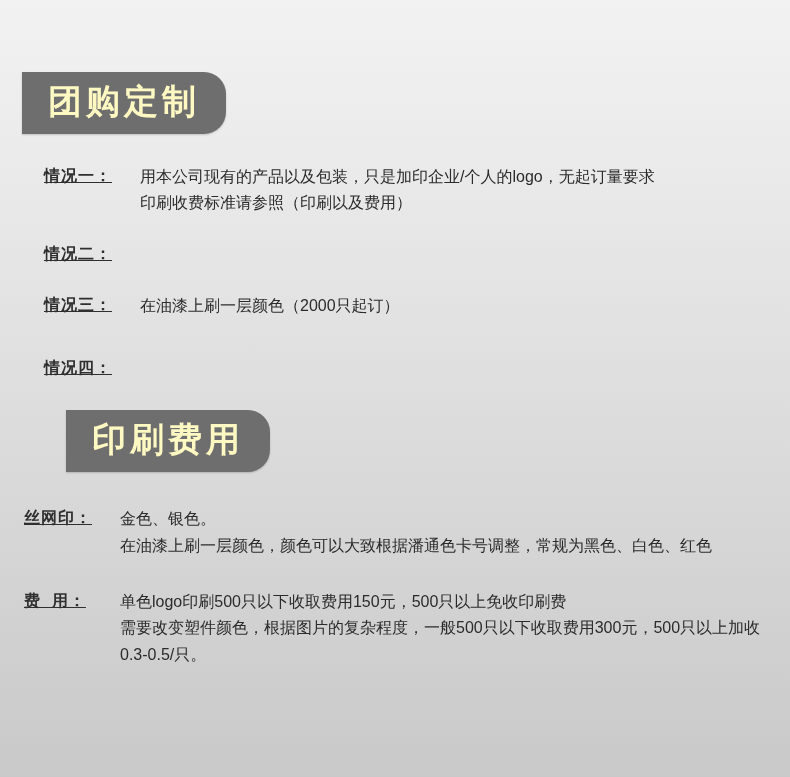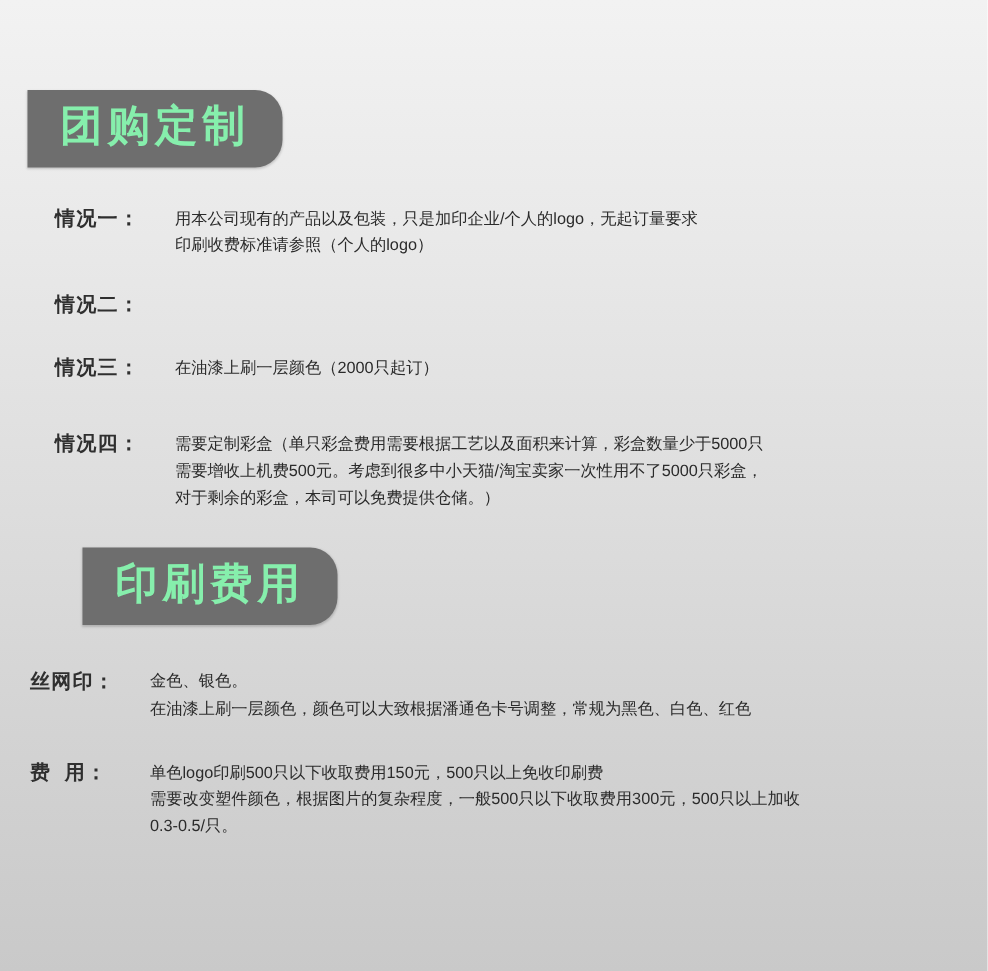--- a/index.html
+++ b/index.html
@@ -19,21 +19,21 @@
     position: relative;
     width: 790px;
     height: 777px;
     box-sizing: border-box;
   }
 
   
   .section-header {
     display: inline-block;
     background: #6e6e6e;
-    color: #86efac;
+    color: #fef9c3;
     font-size: 34px;
     font-weight: bold;
     letter-spacing: 4px;
     padding: 12px 26px 14px 26px;
     border-radius: 0 22px 22px 0;
     line-height: 1.05;
     box-shadow: 0 1px 2px rgba(0,0,0,0.18);
   }
   .header-row {
     margin-left: 22px;
@@ -53,24 +53,25 @@
   }
   .item-label {
     flex: 0 0 auto;
     width: 96px;
     font-size: 16px;
     font-weight: bold;
     color: #2f2f2f;
     line-height: 1.55;
     letter-spacing: 1px;
     white-space: pre;
+    text-decoration: underline;
   }
   .item-body {
     flex: 1 1 auto;
-    font-size: 13px;
+    font-size: 16px;
     line-height: 1.65;
     color: #2b2b2b;
     padding-right: 24px;
   }
   .item-body .line { display: block; }
 
   .spacer-lg { height: 10px; }
 
   .items-print {
     margin-top: 34px;
@@ -86,44 +87,39 @@
   <div class="header-row header-block-1">
     <span class="section-header">团购定制</span>
   </div>
 
   <div class="items">
 
     <div class="item">
       <div class="item-label">情况一：</div>
       <div class="item-body">
         <span class="line">用本公司现有的产品以及包装，只是加印企业/个人的logo，无起订量要求</span>
-        <span class="line">印刷收费标准请参照（个人的logo）</span>
+        <span class="line">印刷收费标准请参照（印刷以及费用）</span>
       </div>
     </div>
 
     <div class="item">
       <div class="item-label">情况二：</div>
     </div>
 
     <div class="item">
       <div class="item-label">情况三：</div>
       <div class="item-body">
         <span class="line">在油漆上刷一层颜色（2000只起订）</span>
       </div>
     </div>
 
     <div class="spacer-lg"></div>
 
     <div class="item">
       <div class="item-label">情况四：</div>
-      <div class="item-body">
-        <span class="line">需要定制彩盒（单只彩盒费用需要根据工艺以及面积来计算，彩盒数量少于5000只</span>
-        <span class="line">需要增收上机费500元。考虑到很多中小天猫/淘宝卖家一次性用不了5000只彩盒，</span>
-        <span class="line">对于剩余的彩盒，本司可以免费提供仓储。）</span>
-      </div>
     </div>
 
   </div>
 
   <div class="header-row header-block-2">
     <span class="section-header">印刷费用</span>
   </div>
 
   <div class="items-print">
 

